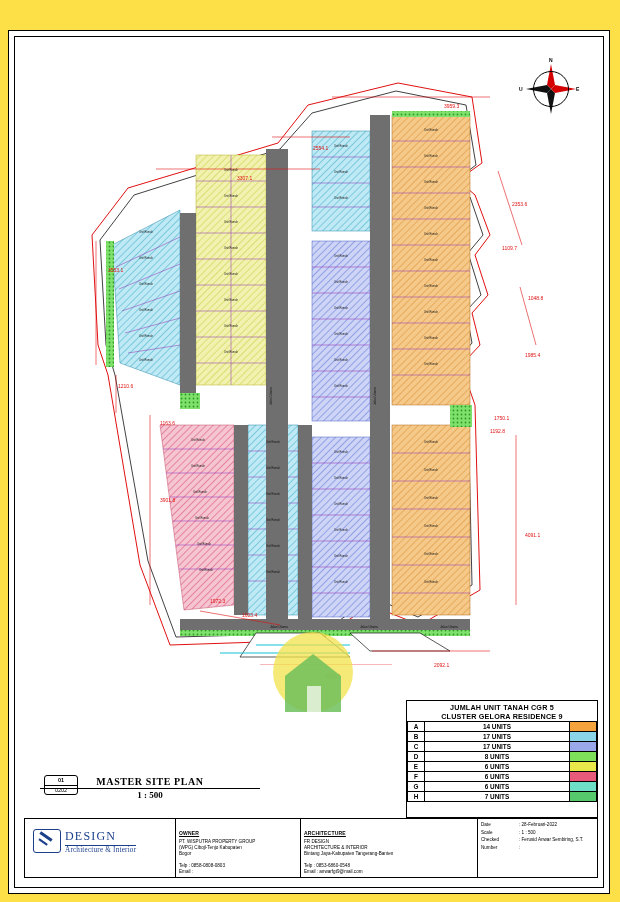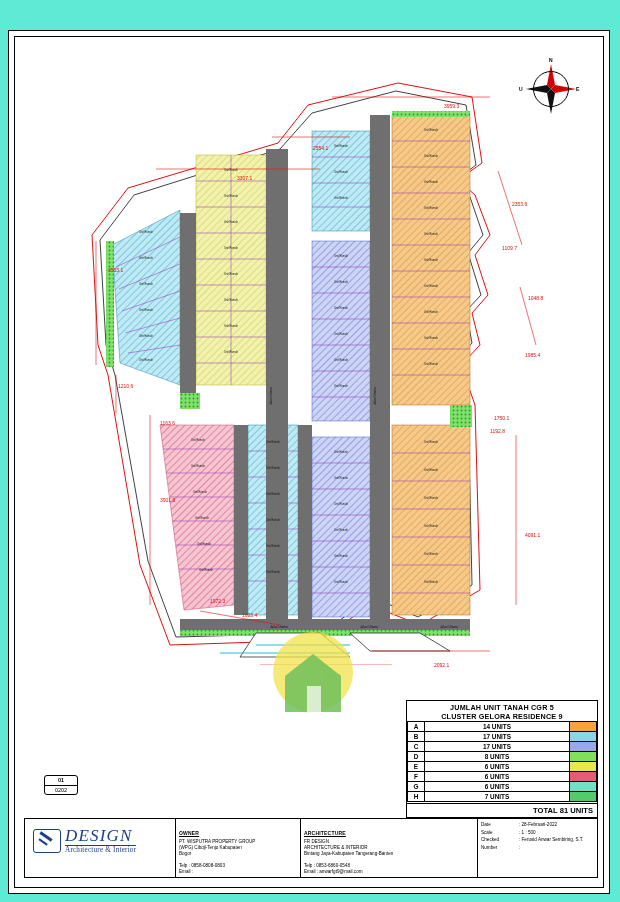--- a/index.html
+++ b/index.html
@@ -1,17 +1,17 @@
 <!DOCTYPE html>
 <html><head>
 <meta charset="utf-8">
 <style>
   html,body{margin:0;padding:0;background:#ffffff;}
   body{width:620px;height:902px;font-family:"Liberation Sans",sans-serif;overflow:hidden;}
-  .sheet{position:absolute;left:0;top:0;width:620px;height:902px;background:#5eead4;}
+  .sheet{position:absolute;left:0;top:0;width:620px;height:902px;background:#fde047;}
   .frame-outer{position:absolute;left:8px;top:30px;width:600px;height:862px;border:1.5px solid #000;background:#fff;}
   .frame-inner{position:absolute;left:14px;top:36px;width:588px;height:850px;border:1px solid #000;}
 
   
   .compass{position:absolute;left:520px;top:58px;width:62px;height:62px;}
   .compass .lbl{position:absolute;font-size:5px;font-weight:bold;}
   .compass .circ{position:absolute;left:13px;top:13px;width:34px;height:34px;border:1px solid #000;border-radius:50%;}
 
   
   .plan{position:absolute;left:20px;top:45px;width:560px;height:620px;}
@@ -42,21 +42,21 @@
   .tb-owner{width:118px;border-right:1px solid #000;padding:2px 3px;}
   .tb-arch{width:170px;border-right:1px solid #000;padding:2px 3px;}
   .tb-meta{flex:1;padding:2px 3px;}
   .cap{font-size:5px;font-weight:bold;text-decoration:underline;letter-spacing:.2px;}
   .txt{font-size:4.6px;line-height:6px;}
   .meta{font-size:4.6px;line-height:7.5px;}
   .logo-mark{position:absolute;left:8px;top:10px;width:26px;height:22px;border:1.6px solid #1b3f8b;border-radius:3px;}
   .logo-mark:after{content:"";position:absolute;left:5px;top:5px;width:14px;height:3px;background:#1b3f8b;transform:rotate(35deg);}
   .logo-mark:before{content:"";position:absolute;left:4px;top:11px;width:10px;height:2.4px;background:#1b3f8b;transform:rotate(35deg);}
   .logo-text{position:absolute;left:40px;top:8px;}
-  .logo-text .d{font-family:"Liberation Serif",serif;font-size:17px;letter-spacing:1.2px;color:#1b3f8b;line-height:18px;font-style:italic;}
+  .logo-text .d{font-family:"Liberation Serif",serif;font-size:12px;letter-spacing:1.2px;color:#1b3f8b;line-height:18px;}
   .logo-text .sub{font-family:"Liberation Serif",serif;font-size:7.2px;color:#1b3f8b;border-top:1px solid #1b3f8b;letter-spacing:.2px;}
   .watermark{position:absolute;left:255px;top:620px;width:120px;height:110px;}
 </style>
 </head>
 <body>
 
 <div class="sheet">
 
   <div class="frame-outer"></div>
   <div class="frame-inner"></div>
@@ -390,32 +390,30 @@
             <td class="v">6 UNITS</td>
             <td class="sw" style="background:#6fe0c8"></td>
           </tr>
           <tr>
             <td class="k">H</td>
             <td class="v">7 UNITS</td>
             <td class="sw" style="background:#55c96b"></td>
           </tr>
         </tbody>
       </table>
-    <table style="margin-top:1px">
-        <tbody>
-          <tr class="total">
-            <td>TOTAL 81 UNITS</td>
-          </tr>
-        </tbody>
-      </table>
   </div>
 
   <div class="detailbox">
     <div class="a">01</div>
     <div class="b">0202</div>
+  </div>
+  <div class="plantitle">
+    <div class="t">MASTER SITE PLAN</div>
+    <div class="rule"></div>
+    <div class="s">1 : 500</div>
   </div>
 
   <div class="tblock">
     <div class="tb-logo">
       <div class="logo-mark"></div>
       <div class="logo-text">
         <div class="d">DESIGN</div>
         <div class="sub">Architecture &amp; Interior</div>
       </div>
     </div>

